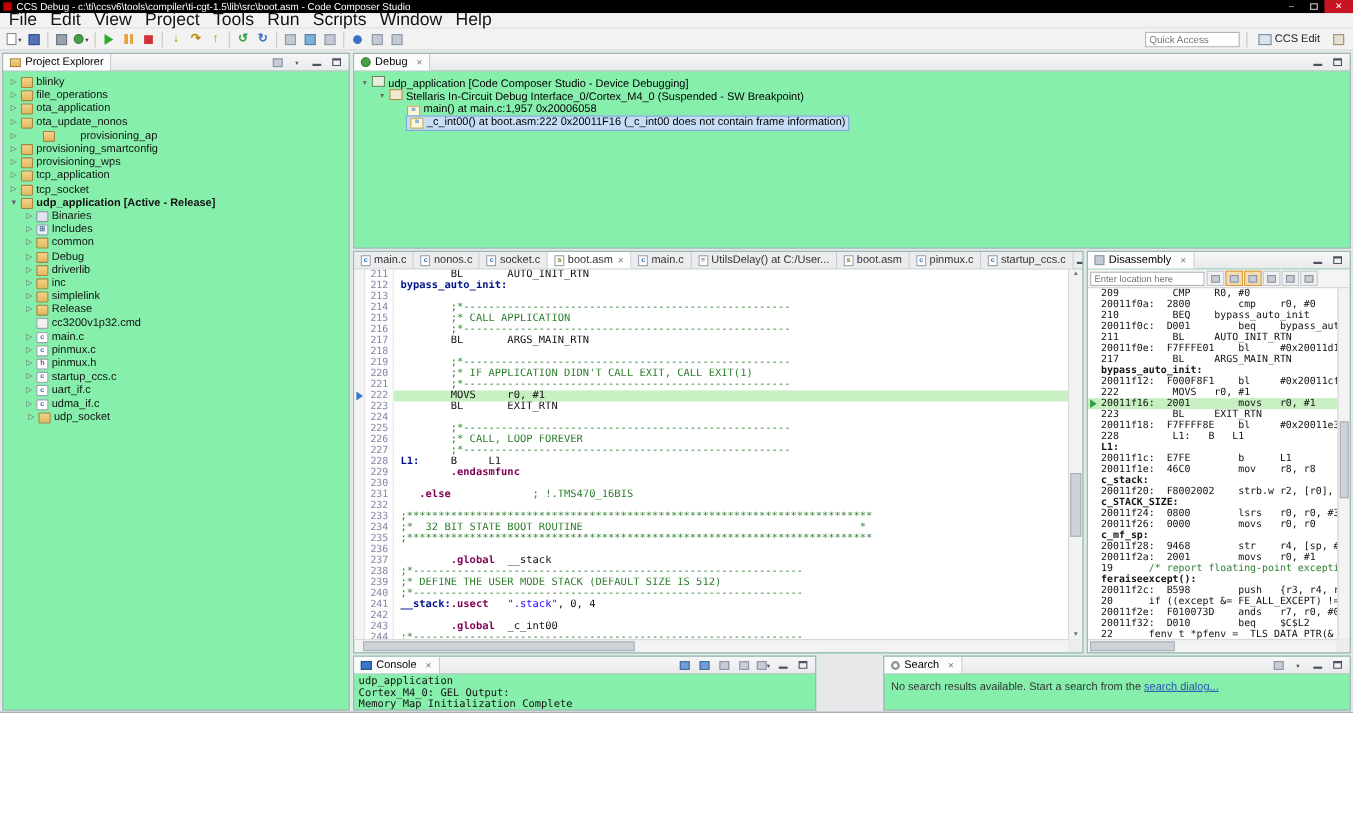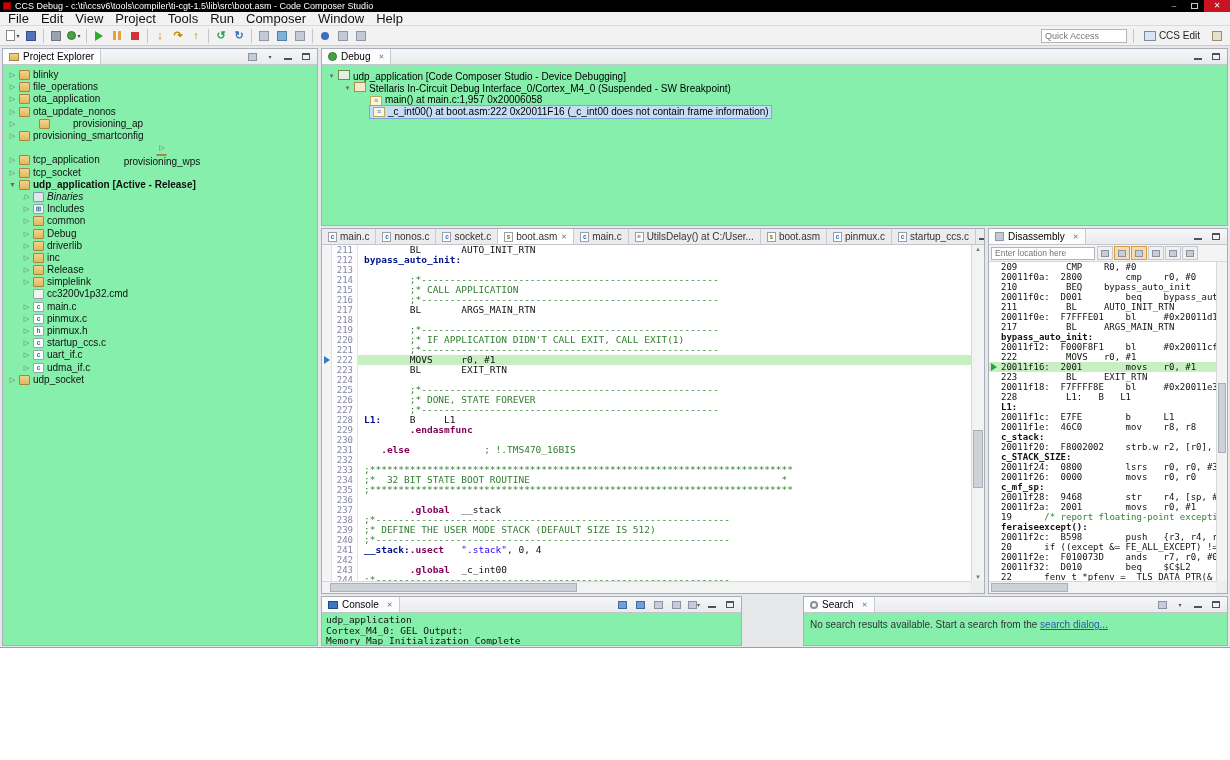--- a/index.html
+++ b/index.html
@@ -12,21 +12,21 @@
               display:flex; align-items:center; font-size:9px; line-height:12px; }
   .app-icon { width:8px; height:8px; margin:0 4px 0 3px; background:#c00; border:1px solid #800; }
   .title-text { white-space:nowrap; overflow:hidden; }
   .win-btns { margin-left:auto; display:flex; height:12px; }
   .wbtn { width:20px; height:12px; display:flex; align-items:center; justify-content:center; color:#ddd; font-size:8px; }
   .wbtn .box { width:7px; height:6px; border:1px solid #ccc; }
   .wbtn.close { width:26px; background:#c81323; color:#fff; }
 
   
   .menubar { position:absolute; left:0; top:12px; width:1230px; height:14px; background:#f2f2f2;
-             border-bottom:1px solid #dadada; display:flex; align-items:center; font-size:13px; padding-left:2px; }
+             border-bottom:1px solid #dadada; display:flex; align-items:center; font-size:16px; padding-left:2px; }
   .menu-item { padding:0 6px; line-height:14px; color:#111; cursor:default; }
 
   
   .toolbar { position:absolute; left:0; top:26px; width:1230px; height:20px; background:#f2f2f2;
              border-bottom:1px solid #c9ccd1; display:flex; align-items:center; padding:0 6px 0 4px; }
   .tb-icons { display:flex; align-items:center; }
   .tb-btn { width:18px; height:17px; display:inline-flex; align-items:center; justify-content:center; border:1px solid transparent; }
   .tb-sep { width:1px; height:14px; background:#c6c6c6; margin:0 3px; display:inline-block; }
   .tb-caret { font-size:6px; color:#444; margin-left:1px; }
   .sh { display:inline-block; }
@@ -170,21 +170,21 @@
     </span>
   </div>
 
   <div class="menubar" id="menubar">
       <span class="menu-item">File</span>
       <span class="menu-item">Edit</span>
       <span class="menu-item">View</span>
       <span class="menu-item">Project</span>
       <span class="menu-item">Tools</span>
       <span class="menu-item">Run</span>
-      <span class="menu-item">Composer</span>
+      <span class="menu-item">Scripts</span>
       <span class="menu-item">Window</span>
       <span class="menu-item">Help</span>
     </div>
 
   <div class="toolbar">
     <span class="tb-icons" id="toolbar-icons">
         <span class="tb-btn">
           <span class="sh sh-page"></span>
           <span class="tb-caret">▾</span>
         </span>
@@ -307,41 +307,41 @@
           <div class="trow" style="padding-left: 4px; gap: 20px;">
             <span class="expander">▷</span>
             <span class="tic tic-folder"></span>
             <span class="tlabel">provisioning_ap</span>
           </div>
           <div class="trow" style="padding-left: 4px;">
             <span class="expander">▷</span>
             <span class="tic tic-folder"></span>
             <span class="tlabel">provisioning_smartconfig</span>
           </div>
-          <div class="trow" style="padding-left: 4px; flex-direction: column;">
+          <div class="trow" style="padding-left: 4px;">
             <span class="expander">▷</span>
             <span class="tic tic-folder"></span>
             <span class="tlabel">provisioning_wps</span>
           </div>
           <div class="trow" style="padding-left: 4px;">
             <span class="expander">▷</span>
             <span class="tic tic-folder"></span>
             <span class="tlabel">tcp_application</span>
           </div>
           <div class="trow" style="padding-left: 4px;">
             <span class="expander">▷</span>
             <span class="tic tic-folder"></span>
             <span class="tlabel">tcp_socket</span>
           </div>
           <div class="trow" style="padding-left: 4px;">
             <span class="expander">▼</span>
             <span class="tic tic-folder"></span>
             <span class="tlabel bold">udp_application  [Active - Release]</span>
           </div>
-          <div class="trow" style="padding-left: 18px; font-style: italic;">
+          <div class="trow" style="padding-left: 18px;">
             <span class="expander">▷</span>
             <span class="tic tic-bin"></span>
             <span class="tlabel">Binaries</span>
           </div>
           <div class="trow" style="padding-left: 18px;">
             <span class="expander">▷</span>
             <span class="tic tic-inc">⊞</span>
             <span class="tlabel">Includes</span>
           </div>
           <div class="trow" style="padding-left: 18px;">
@@ -360,26 +360,26 @@
             <span class="tlabel">driverlib</span>
           </div>
           <div class="trow" style="padding-left: 18px;">
             <span class="expander">▷</span>
             <span class="tic tic-folder"></span>
             <span class="tlabel">inc</span>
           </div>
           <div class="trow" style="padding-left: 18px;">
             <span class="expander">▷</span>
             <span class="tic tic-folder"></span>
+            <span class="tlabel">simplelink</span>
+          </div>
+          <div class="trow" style="padding-left: 18px;">
+            <span class="expander">▷</span>
+            <span class="tic tic-folder"></span>
             <span class="tlabel">Release</span>
-          </div>
-          <div class="trow" style="padding-left: 18px;">
-            <span class="expander">▷</span>
-            <span class="tic tic-folder"></span>
-            <span class="tlabel">simplelink</span>
           </div>
           <div class="trow" style="padding-left: 18px;">
             <span class="expander"></span>
             <span class="tic tic-file-cmd"></span>
             <span class="tlabel">cc3200v1p32.cmd</span>
           </div>
           <div class="trow" style="padding-left: 18px;">
             <span class="expander">▷</span>
             <span class="tic tic-file-c">c</span>
             <span class="tlabel">main.c</span>
@@ -402,21 +402,21 @@
           <div class="trow" style="padding-left: 18px;">
             <span class="expander">▷</span>
             <span class="tic tic-file-c">c</span>
             <span class="tlabel">uart_if.c</span>
           </div>
           <div class="trow" style="padding-left: 18px;">
             <span class="expander">▷</span>
             <span class="tic tic-file-c">c</span>
             <span class="tlabel">udma_if.c</span>
           </div>
-          <div class="trow" style="padding-left: 4px;">
+          <div class="trow" style="padding-left: 20px;">
             <span class="expander">▷</span>
             <span class="tic tic-folder"></span>
             <span class="tlabel">udp_socket</span>
           </div>
         </div>
     </div>
 
     <div class="panel" id="debug">
       <div class="phead">
         <span class="vtab">
@@ -510,21 +510,21 @@
           <div class="eline"><span class="eann"></span><span class="elnum">216</span><span class="ecode"><span class="seg-cmt">        ;*----------------------------------------------------</span></span></div>
           <div class="eline"><span class="eann"></span><span class="elnum">217</span><span class="ecode"><span class="seg-pl">        BL       ARGS_MAIN_RTN</span></span></div>
           <div class="eline"><span class="eann"></span><span class="elnum">218</span><span class="ecode"></span></div>
           <div class="eline"><span class="eann"></span><span class="elnum">219</span><span class="ecode"><span class="seg-cmt">        ;*----------------------------------------------------</span></span></div>
           <div class="eline"><span class="eann"></span><span class="elnum">220</span><span class="ecode"><span class="seg-cmt">        ;* IF APPLICATION DIDN'T CALL EXIT, CALL EXIT(1)</span></span></div>
           <div class="eline"><span class="eann"></span><span class="elnum">221</span><span class="ecode"><span class="seg-cmt">        ;*----------------------------------------------------</span></span></div>
           <div class="eline cur"><span class="eann"><span class="pc-arrow"></span></span><span class="elnum">222</span><span class="ecode"><span class="seg-pl">        MOVS     r0, #1</span></span></div>
           <div class="eline"><span class="eann"></span><span class="elnum">223</span><span class="ecode"><span class="seg-pl">        BL       EXIT_RTN</span></span></div>
           <div class="eline"><span class="eann"></span><span class="elnum">224</span><span class="ecode"></span></div>
           <div class="eline"><span class="eann"></span><span class="elnum">225</span><span class="ecode"><span class="seg-cmt">        ;*----------------------------------------------------</span></span></div>
-          <div class="eline"><span class="eann"></span><span class="elnum">226</span><span class="ecode"><span class="seg-cmt">        ;* DONE, STATE FOREVER</span></span></div>
+          <div class="eline"><span class="eann"></span><span class="elnum">226</span><span class="ecode"><span class="seg-cmt">        ;* CALL, LOOP FOREVER</span></span></div>
           <div class="eline"><span class="eann"></span><span class="elnum">227</span><span class="ecode"><span class="seg-cmt">        ;*----------------------------------------------------</span></span></div>
           <div class="eline"><span class="eann"></span><span class="elnum">228</span><span class="ecode"><span class="seg-lbl">L1:</span><span class="seg-pl">     B     L1</span></span></div>
           <div class="eline"><span class="eann"></span><span class="elnum">229</span><span class="ecode"><span class="seg-pl">        </span><span class="seg-dir">.endasmfunc</span></span></div>
           <div class="eline"><span class="eann"></span><span class="elnum">230</span><span class="ecode"></span></div>
           <div class="eline"><span class="eann"></span><span class="elnum">231</span><span class="ecode"><span class="seg-pl">   </span><span class="seg-dir">.else</span><span class="seg-pl">             </span><span class="seg-cmt">; !.TMS470_16BIS</span></span></div>
           <div class="eline"><span class="eann"></span><span class="elnum">232</span><span class="ecode"></span></div>
           <div class="eline"><span class="eann"></span><span class="elnum">233</span><span class="ecode"><span class="seg-cmt">;**************************************************************************</span></span></div>
           <div class="eline"><span class="eann"></span><span class="elnum">234</span><span class="ecode"><span class="seg-cmt">;*  32 BIT STATE BOOT ROUTINE                                            *</span></span></div>
           <div class="eline"><span class="eann"></span><span class="elnum">235</span><span class="ecode"><span class="seg-cmt">;**************************************************************************</span></span></div>
           <div class="eline"><span class="eann"></span><span class="elnum">236</span><span class="ecode"></span></div>

